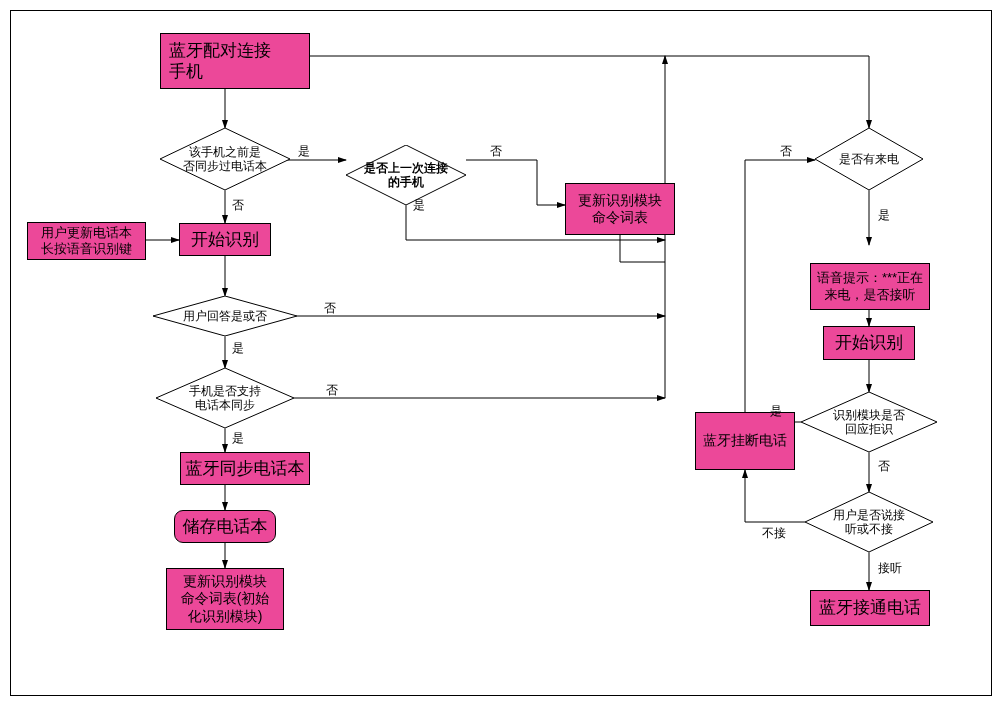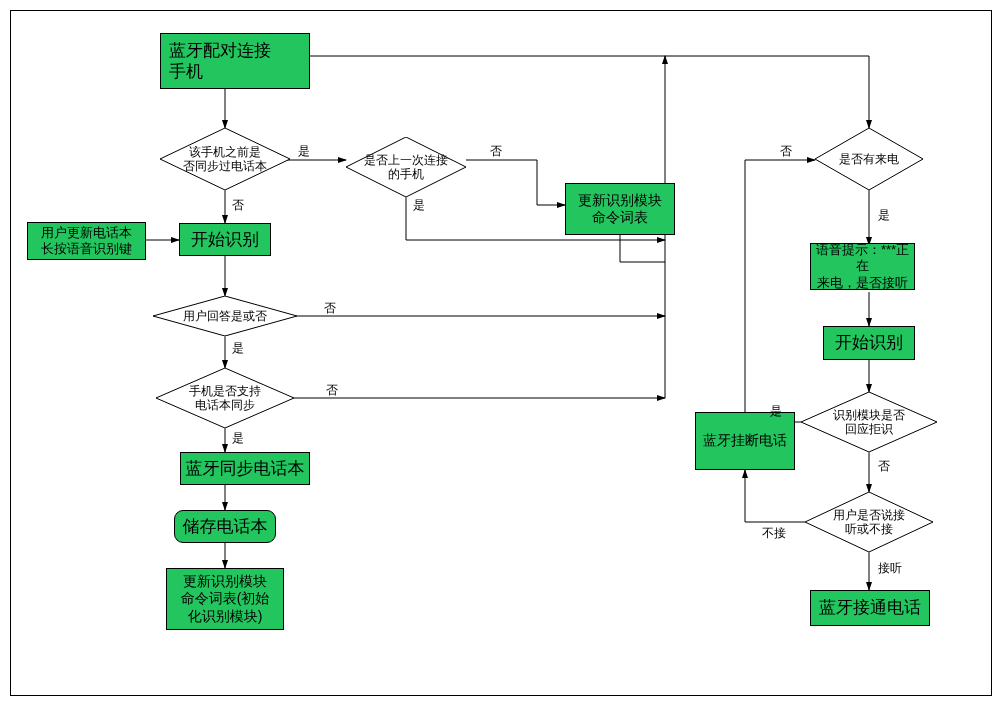--- a/index.html
+++ b/index.html
@@ -19,21 +19,21 @@
     position: absolute;
     left: 10px;
     top: 10px;
     width: 980px;
     height: 684px;
     border: 1px solid #000;
   }
   .box {
     position: absolute;
     border: 1px solid #000;
-    background: #22c55e;
+    background: #ec4899;
     box-sizing: border-box;
     display: flex;
     align-items: center;
     justify-content: center;
     text-align: center;
     white-space: pre-line;
     line-height: 1.25;
     font-size: 14px;
     padding: 2px 4px;
   }
@@ -147,21 +147,21 @@
 手机</div>
 
   <div class="diamond-wrap" style="left:160px; top:128px; width:130px; height:62px;">
     <svg class="shape" viewBox="0 0 130 62" preserveAspectRatio="none">
         <polygon points="65,0 130,31 65,62 0,31" fill="#fff" stroke="#000" stroke-width="1"></polygon>
       </svg>
     <div class="txt">该手机之前是
 否同步过电话本</div>
   </div>
 
-  <div class="diamond-wrap" style="left:346px; top:137px; width:120px; height:60px;">
+  <div class="diamond-wrap" style="left:346px; top:145px; width:120px; height:60px;font-weight:bold;">
     <svg class="shape" viewBox="0 0 120 60" preserveAspectRatio="none">
         <polygon points="60,0 120,30 60,60 0,30" fill="#fff" stroke="#000" stroke-width="1"></polygon>
       </svg>
     <div class="txt">是否上一次连接
 的手机</div>
   </div>
 
   <div class="box" style="left:565px; top:183px; width:110px; height:52px;">更新识别模块
 命令词表</div>
 
@@ -193,21 +193,21 @@
 命令词表(初始
 化识别模块)</div>
 
   <div class="diamond-wrap" style="left:815px; top:128px; width:108px; height:62px;">
     <svg class="shape" viewBox="0 0 108 62" preserveAspectRatio="none">
         <polygon points="54,0 108,31 54,62 0,31" fill="#fff" stroke="#000" stroke-width="1"></polygon>
       </svg>
     <div class="txt">是否有来电</div>
   </div>
 
-  <div class="box small" style="left:810px; top:243px; width:105px; height:47px;">语音提示：***正在
+  <div class="box small" style="left:810px; top:263px; width:120px; height:47px;">语音提示：***正在
 来电，是否接听</div>
 
   <div class="box big" style="left:823px; top:326px; width:92px; height:34px;">开始识别</div>
 
   <div class="diamond-wrap" style="left:801px; top:392px; width:136px; height:60px;">
     <svg class="shape" viewBox="0 0 136 60" preserveAspectRatio="none">
         <polygon points="68,0 136,30 68,60 0,30" fill="#fff" stroke="#000" stroke-width="1"></polygon>
       </svg>
     <div class="txt">识别模块是否
 回应拒识</div>

